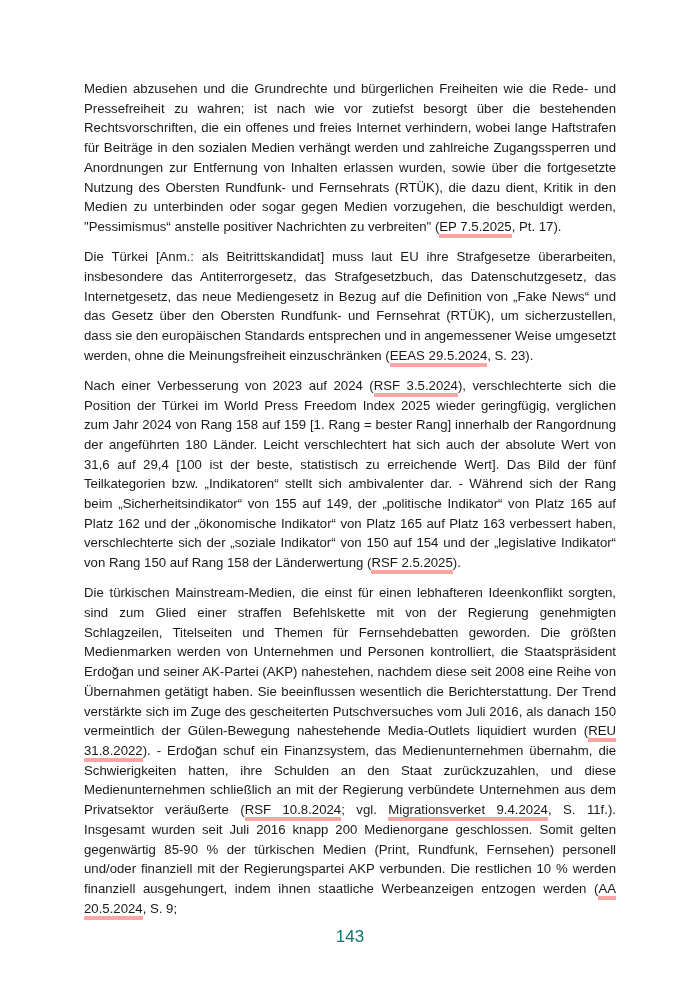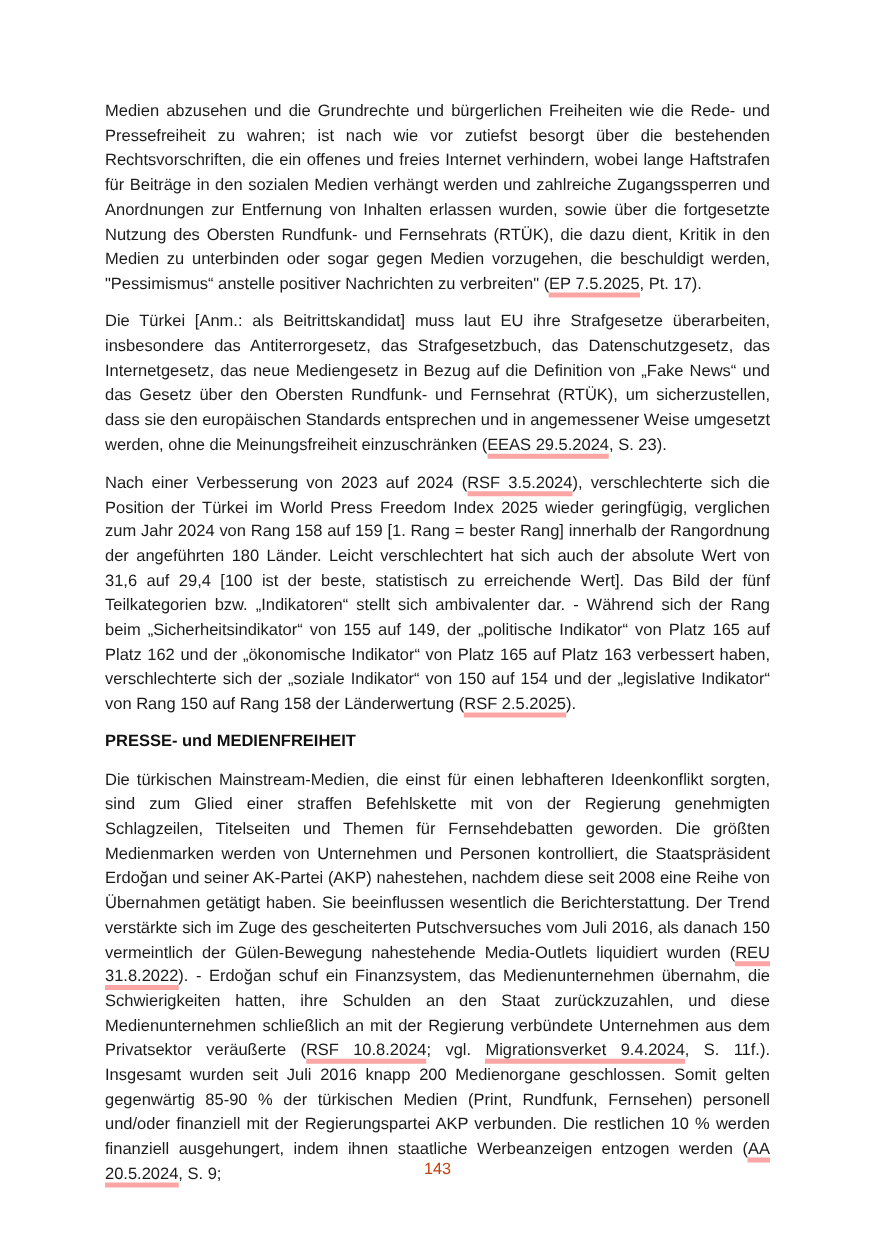--- a/index.html
+++ b/index.html
@@ -7,31 +7,30 @@
   .page {
     position: absolute; left: 84px; top: 79px; width: 532px;
     font-family: "Liberation Sans", sans-serif;
     font-size: 13.2px; line-height: 19.7px; color: #1a1a1a;
   }
   p { margin: 0 0 10.5px 0; text-align: justify; text-align-last: left; }
   h2, h3 { margin: 0 0 10.5px 0; font-size: 13.2px; line-height: 19.7px; font-weight: bold; color: #111; }
   a.ref { color: #1a1a1a; text-decoration: none; border-bottom: 4px solid #fca5a5; padding-bottom: 0px; }
   .pagenum {
     position: absolute; top: 927px; left: 0; width: 700px; text-align: center;
-    font-family: "Liberation Sans", sans-serif; font-size: 13px; color: #c2410c;
+    font-family: "Liberation Sans", sans-serif; font-size: 17px; color: #0f766e;
   }
 </style>
 </head>
 <body>
 
 <div class="page">
   <p><span>Medien abzusehen und die Grundrechte und bürgerlichen Freiheiten wie die Rede- und Presse­freiheit zu wahren; ist nach wie vor zutiefst besorgt über die bestehenden Rechtsvorschriften, die ein offenes und freies Internet verhindern, wobei lange Haftstrafen für Beiträge in den sozialen Medien verhängt werden und zahlreiche Zugangssperren und Anordnungen zur Entfernung von Inhalten erlassen wurden, sowie über die fortgesetzte Nutzung des Obersten Rundfunk- und Fernsehrats (RTÜK), die dazu dient, Kritik in den Medien zu unterbinden oder sogar gegen Medien vorzugehen, die beschuldigt werden, "Pessimismus“ anstelle positiver Nachrichten zu verbreiten" (</span><a class="ref">EP 7.5.2025</a><span>, Pt. 17).</span></p>
 
   <p><span>Die Türkei [Anm.: als Beitrittskandidat] muss laut EU ihre Strafgesetze überarbeiten, insbeson­dere das Antiterrorgesetz, das Strafgesetzbuch, das Datenschutzgesetz, das Internetgesetz, das neue Mediengesetz in Bezug auf die Definition von „Fake News“ und das Gesetz über den Obersten Rundfunk- und Fernsehrat (RTÜK), um sicherzustellen, dass sie den europäischen Standards entsprechen und in angemessener Weise umgesetzt werden, ohne die Meinungs­freiheit einzuschränken (</span><a class="ref">EEAS 29.5.2024</a><span>, S. 23).</span></p>
 
   <p><span>Nach einer Verbesserung von 2023 auf 2024 (</span><a class="ref">RSF 3.5.2024</a><span>), verschlechterte sich die Position der Türkei im World Press Freedom Index 2025 wieder geringfügig, verglichen zum Jahr 2024 von Rang 158 auf 159 [1. Rang = bester Rang] innerhalb der Rangordnung der angeführten 180 Länder. Leicht verschlechtert hat sich auch der absolute Wert von 31,6 auf 29,4 [100 ist der beste, statistisch zu erreichende Wert]. Das Bild der fünf Teilkategorien bzw. „Indikatoren“ stellt sich ambivalenter dar. - Während sich der Rang beim „Sicherheitsindikator“ von 155 auf 149, der „politische Indikator“ von Platz 165 auf Platz 162 und der „ökonomische Indikator“ von Platz 165 auf Platz 163 verbessert haben, verschlechterte sich der „soziale Indikator“ von 150 auf 154 und der „legislative Indikator“ von Rang 150 auf Rang 158 der Länderwertung (</span><a class="ref">RSF 2.5.2025</a><span>).</span></p>
 
-  <h2>PRESSE- und MEDIENFREIHEIT</h2>
 
   <p><span>Die türkischen Mainstream-Medien, die einst für einen lebhafteren Ideenkonflikt sorgten, sind zum Glied einer straffen Befehlskette mit von der Regierung genehmigten Schlagzeilen, Titel­seiten und Themen für Fernsehdebatten geworden. Die größten Medienmarken werden von Unternehmen und Personen kontrolliert, die Staatspräsident Erdoğan und seiner AK-Partei (AKP) nahestehen, nachdem diese seit 2008 eine Reihe von Übernahmen getätigt haben. Sie beeinflussen wesentlich die Berichterstattung. Der Trend verstärkte sich im Zuge des geschei­terten Putschversuches vom Juli 2016, als danach 150 vermeintlich der Gülen-Bewegung na­hestehende Media-Outlets liquidiert wurden (</span><a class="ref">REU 31.8.2022</a><span>). - Erdoğan schuf ein Finanzsys­tem, das Medienunternehmen übernahm, die Schwierigkeiten hatten, ihre Schulden an den Staat zurückzuzahlen, und diese Medienunternehmen schließlich an mit der Regierung ver­bündete Unternehmen aus dem Privatsektor veräußerte (</span><a class="ref">RSF 10.8.2024</a><span>; vgl. </span><a class="ref">Migrationsverket 9.4.2024</a><span>, S. 11f.). Insgesamt wurden seit Juli 2016 knapp 200 Medienorgane geschlossen. So­mit gelten gegenwärtig 85-90 % der türkischen Medien (Print, Rundfunk, Fernsehen) personell und/oder finanziell mit der Regierungspartei AKP verbunden. Die restlichen 10 % werden finanzi­ell ausgehungert, indem ihnen staatliche Werbeanzeigen entzogen werden (</span><a class="ref">AA 20.5.2024</a><span>, S. 9;</span></p>
 </div>
 
 <div class="pagenum">143</div>
 
 </body></html>

